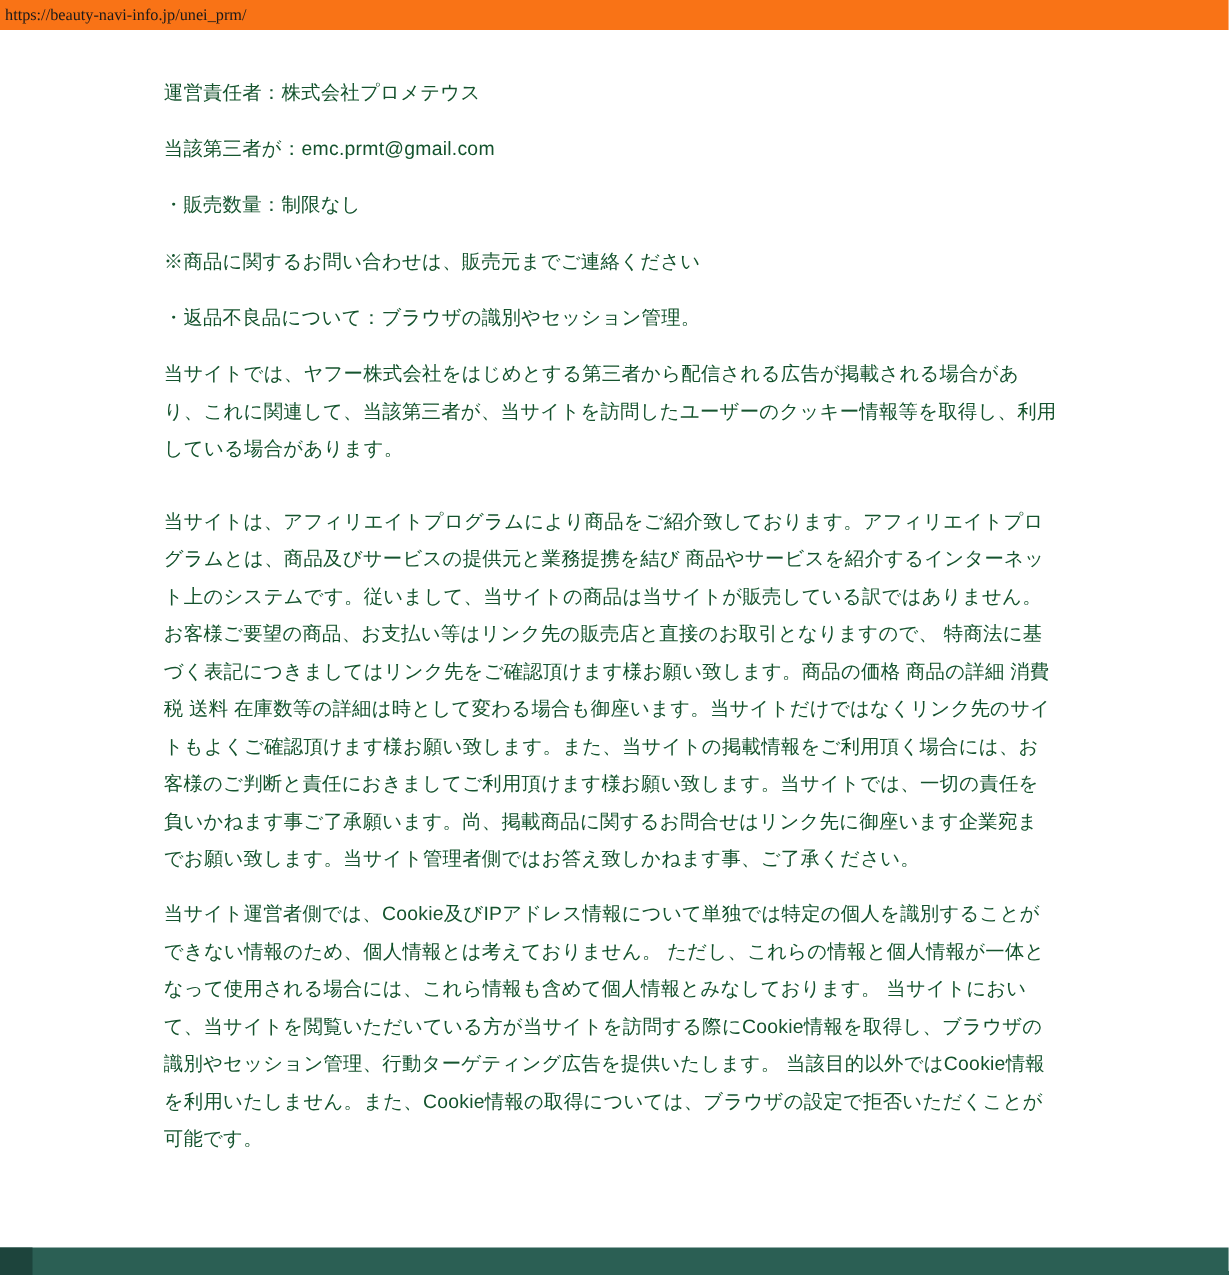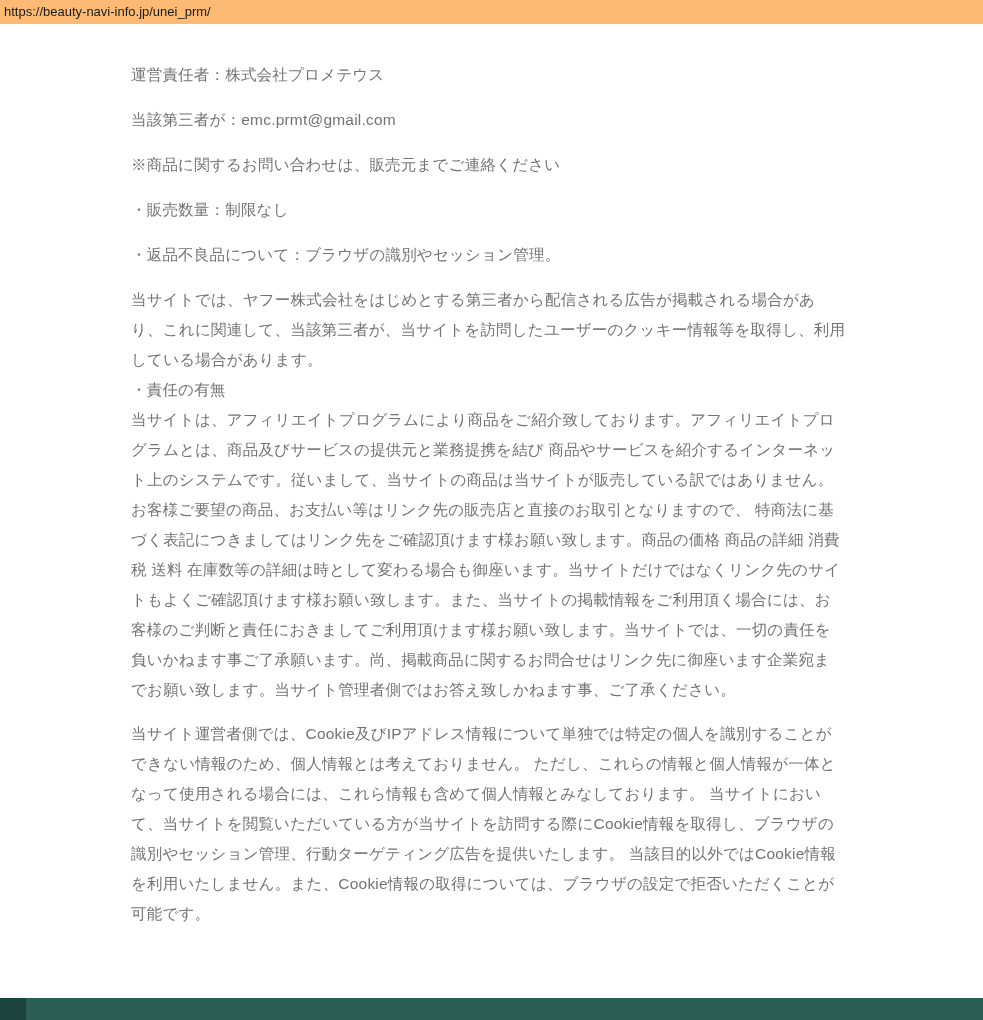--- a/index.html
+++ b/index.html
@@ -12,53 +12,53 @@
     background: #ffffff;
     font-family: "Liberation Sans", sans-serif;
     color: #222222;
     overflow: hidden;
     position: relative;
   }
   .url-bar {
     height: 24px;
     line-height: 24px;
     padding: 0 4px;
-    font-family: Liberation Sans, sans-serif;
+    font-family: Liberation Serif, serif;
     font-size: 13px;
     color: #1a1a1a;
-    background: #fdba74;
+    background: #f97316;
     white-space: nowrap;
     overflow: hidden;
   }
   .page-wrap {
     padding: 0;
   }
   .content {
     width: 715px;
     margin: 0 0 0 131px;
     padding-top: 36px;
   }
   p {
     margin: 0 0 0 0;
     font-size: 15.5px;
     line-height: 30px;
-    color: #737373;
+    color: #14532d;
     letter-spacing: 0.2px;
   }
   .spaced {
     margin-bottom: 15px;
   }
   .block {
     margin-bottom: 14px;
   }
   .block p {
     margin: 0;
   }
   .para-block {
-    margin-bottom: 0;
+    margin-bottom: 28px;
   }
   .footer-strip {
     position: absolute;
     left: 0;
     bottom: 0;
     width: 983px;
     height: 22px;
     background: #2b5f54;
   }
   .footer-strip .inner {
@@ -75,30 +75,29 @@
 
 <div class="url-bar">
   <span>https://beauty-navi-info.jp/unei_prm/</span>
 </div>
 
 <div class="page-wrap">
   <div class="content">
 
     <p class="spaced">運営責任者：株式会社プロメテウス</p>
     <p class="spaced">当該第三者が：emc.prmt@gmail.com</p>
+    <p class="spaced">・販売数量：制限なし</p>
     <p class="spaced">※商品に関するお問い合わせは、販売元までご連絡ください</p>
-    <p class="spaced">・販売数量：制限なし</p>
     <p class="spaced">・返品不良品について：ブラウザの識別やセッション管理。</p>
 
     <div class="para-block">
       <p>当サイトでは、ヤフー株式会社をはじめとする第三者から配信される広告が掲載される場合があり、これに関連して、当該第三者が、当サイトを訪問したユーザーのクッキー情報等を取得し、利用している場合があります。</p>
     </div>
 
     <div class="block">
-      <p>・責任の有無</p>
       <p>当サイトは、アフィリエイトプログラムにより商品をご紹介致しております。アフィリエイトプログラムとは、商品及びサービスの提供元と業務提携を結び 商品やサービスを紹介するインターネット上のシステムです。従いまして、当サイトの商品は当サイトが販売している訳ではありません。お客様ご要望の商品、お支払い等はリンク先の販売店と直接のお取引となりますので、 特商法に基づく表記につきましてはリンク先をご確認頂けます様お願い致します。商品の価格 商品の詳細 消費税 送料 在庫数等の詳細は時として変わる場合も御座います。当サイトだけではなくリンク先のサイトもよくご確認頂けます様お願い致します。また、当サイトの掲載情報をご利用頂く場合には、お客様のご判断と責任におきましてご利用頂けます様お願い致します。当サイトでは、一切の責任を負いかねます事ご了承願います。尚、掲載商品に関するお問合せはリンク先に御座います企業宛までお願い致します。当サイト管理者側ではお答え致しかねます事、ご了承ください。</p>
     </div>
 
     <div class="block">
       <p>当サイト運営者側では、Cookie及びIPアドレス情報について単独では特定の個人を識別することができない情報のため、個人情報とは考えておりません。 ただし、これらの情報と個人情報が一体となって使用される場合には、これら情報も含めて個人情報とみなしております。 当サイトにおいて、当サイトを閲覧いただいている方が当サイトを訪問する際にCookie情報を取得し、ブラウザの識別やセッション管理、行動ターゲティング広告を提供いたします。 当該目的以外ではCookie情報を利用いたしません。また、Cookie情報の取得については、ブラウザの設定で拒否いただくことが可能です。</p>
     </div>
 
   </div>
 </div>
 

